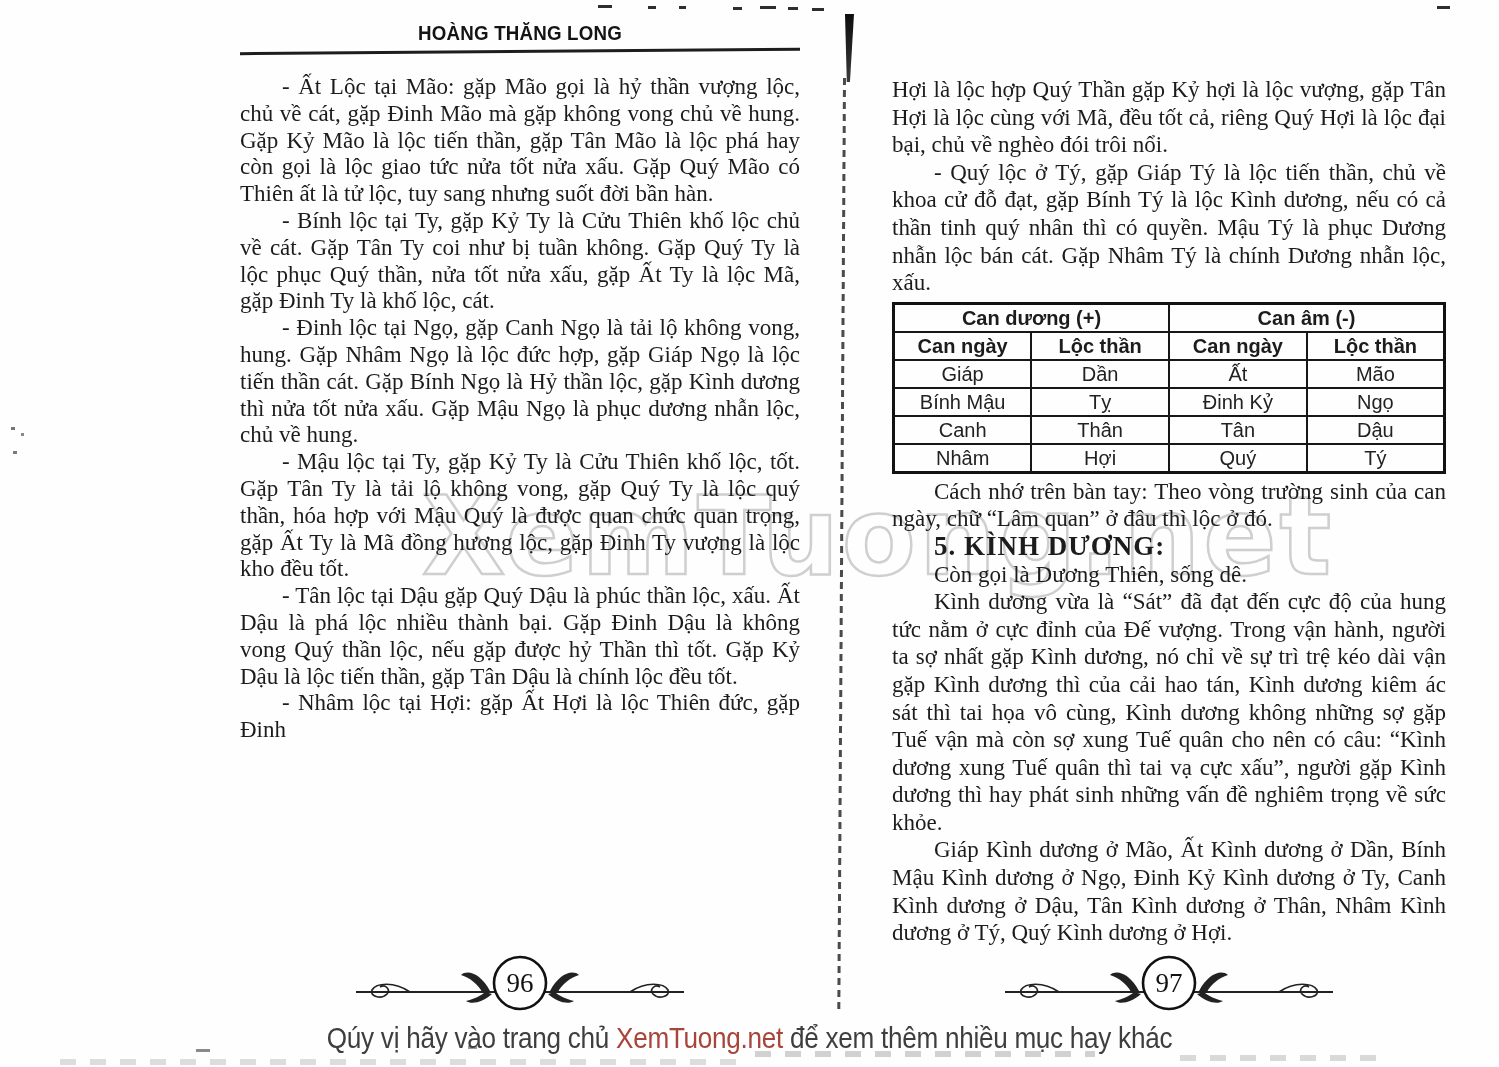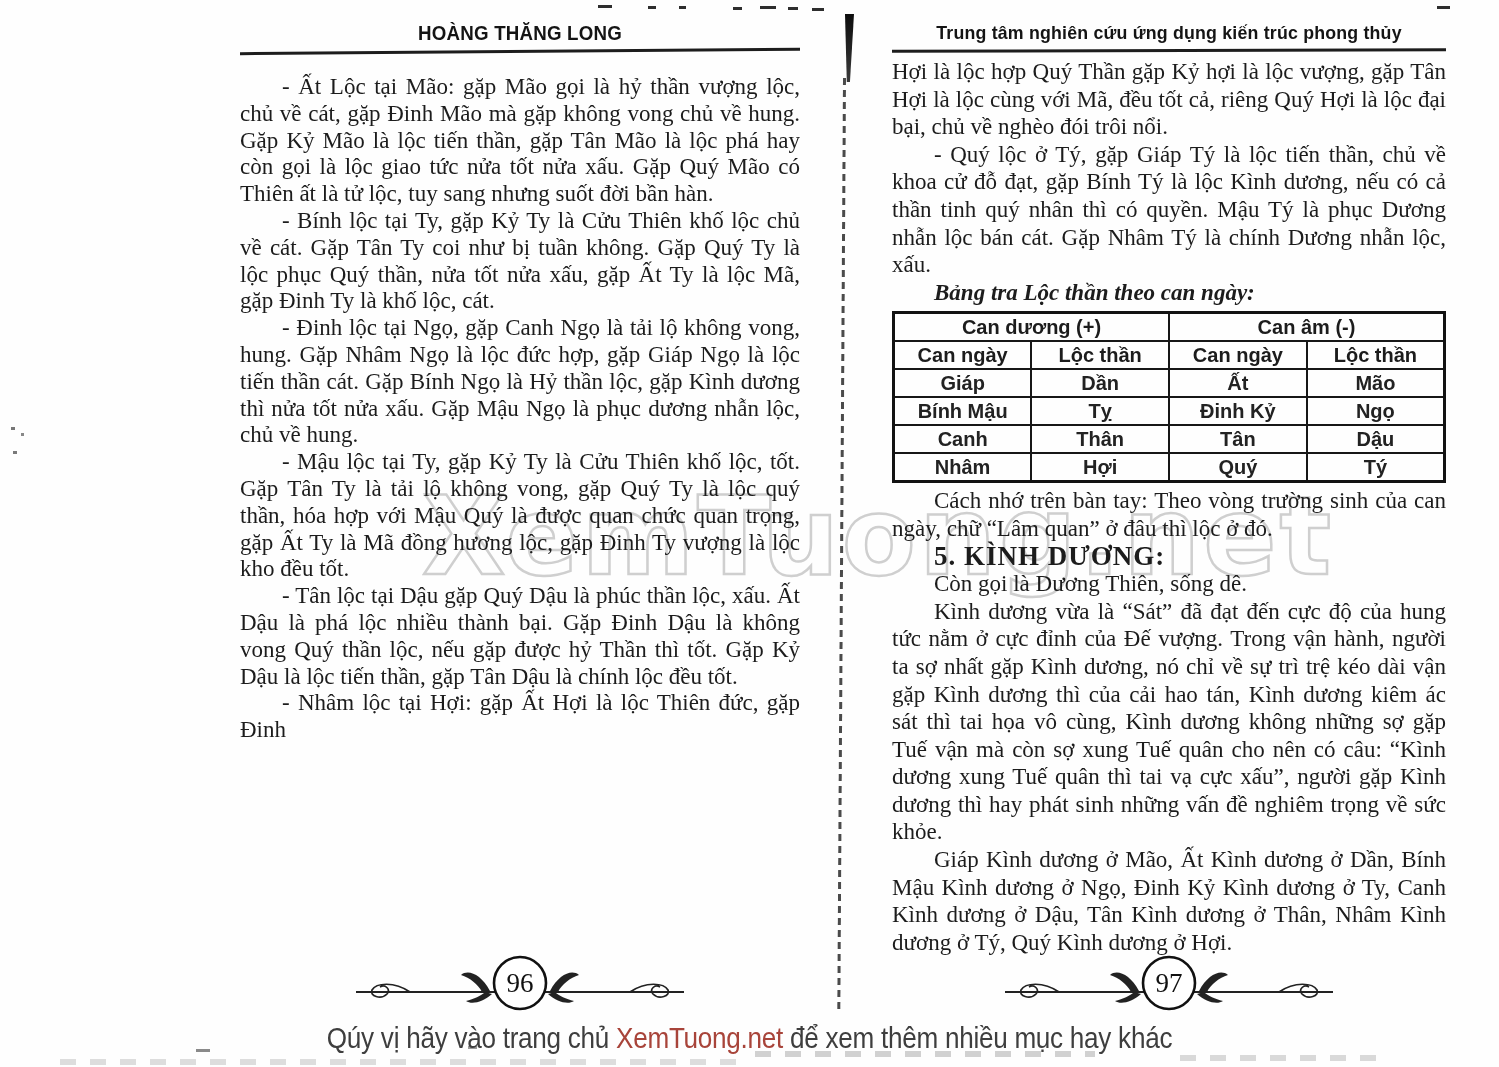--- a/index.html
+++ b/index.html
@@ -31,37 +31,37 @@
     font-family:"Liberation Sans","DejaVu Sans",sans-serif;
     font-weight:bold;font-size:19.5px;letter-spacing:.2px;
     transform:scaleX(.96);color:#141414;
   }
   .head-rule{border-top:3px solid #1d1d1d;margin-top:5px;}
   .page.left  .head-rule{transform:rotate(-0.45deg);}
   .page.right .head-rule{transform:rotate(-0.15deg);}
 
   .page-body{position:absolute;left:0;right:0;text-align:justify;}
   .page.left  .page-body{top:52px;font-size:23px;line-height:26.8px;}
-  .page.right .page-body{top:36px;font-size:23px;line-height:27.6px;}
+  .page.right .page-body{top:54px;font-size:23px;line-height:27.6px;}
   .page-body p{margin:0;text-indent:42px;}
   .page-body p.noindent{text-indent:0;}
 
   .table-caption{font-style:italic;font-weight:600;margin-top:2px;}
 
   table.loc-table{
     border-collapse:collapse;width:100%;margin:5px 0 4px 0;
     font-family:"Liberation Sans","DejaVu Sans",sans-serif;
     font-size:20px;line-height:24px;text-align:center;padding-left:40px;
   }
   table.loc-table th,table.loc-table td{
     border:2px solid #171717;padding:1px 2px;
   }
   table.loc-table{border:3px solid #121212;}
   table.loc-table th{font-weight:bold;}
-  table.loc-table td{font-weight:bold;color:#222;margin-top:8px;}
+  table.loc-table td{font-weight:normal;color:#222;margin-top:8px;}
 
   .section-heading{
     font-weight:bold;font-size:27px;letter-spacing:1px;
     margin:26px 0 16px 0;text-indent:0;
   }
 
   .ornament{position:absolute;top:930px;left:50%;transform:translateX(-50%);width:340px;height:62px;}
 
   
   .footer-line{
@@ -139,30 +139,25 @@
       <path d="M140,39 c-9,-17 -22,-22 -29,-16 c9,3 17,9 21,17 z" fill="#222"></path>
       <path d="M142,42 c-9,8 -20,11 -26,7 c8,-2 15,-5 19,-9 z" fill="#222"></path>
       <path d="M200,39 c9,-17 22,-22 29,-16 c-9,3 -17,9 -21,17 z" fill="#222"></path>
       <path d="M198,42 c9,8 20,11 26,7 c-8,-2 -15,-5 -19,-9 z" fill="#222"></path>
       <circle cx="170" cy="31" r="26" fill="#ffffff" stroke="#111" stroke-width="2.6"></circle>
       <text x="170" y="40" text-anchor="middle" font-size="27" font-family="Liberation Serif, DejaVu Serif, serif" fill="#111">96</text>
     </svg>
   </section>
 
   <section class="page right">
-    <header>
-      <div class="running-head" style="font-size:18.5px;">Trung tâm nghiên cứu ứng dụng kiến trúc phong thủy</div>
-      <div class="head-rule"></div>
-    </header>
 
     <div class="page-body">
       <p class="noindent">Hợi là lộc hợp Quý Thần gặp Kỷ hợi là lộc vượng, gặp Tân Hợi là lộc cùng với Mã, đều tốt cả, riêng Quý Hợi là lộc đại bại, chủ về nghèo đói trôi nổi.</p>
       <p>- Quý lộc ở Tý, gặp Giáp Tý là lộc tiến thần, chủ về khoa cử đỗ đạt, gặp Bính Tý là lộc Kình dương, nếu có cả thần tinh quý nhân thì có quyền. Mậu Tý là phục Dương nhẫn lộc bán cát. Gặp Nhâm Tý là chính Dương nhẫn lộc, xấu.</p>
 
-      <p class="table-caption">Bảng tra Lộc thần theo can ngày:</p>
 
       <table class="loc-table">
         <colgroup>
             <col style="width:25%">
             <col style="width:25%">
             <col style="width:25%">
             <col style="width:25%">
           </colgroup>
         <tbody>
             <tr>

